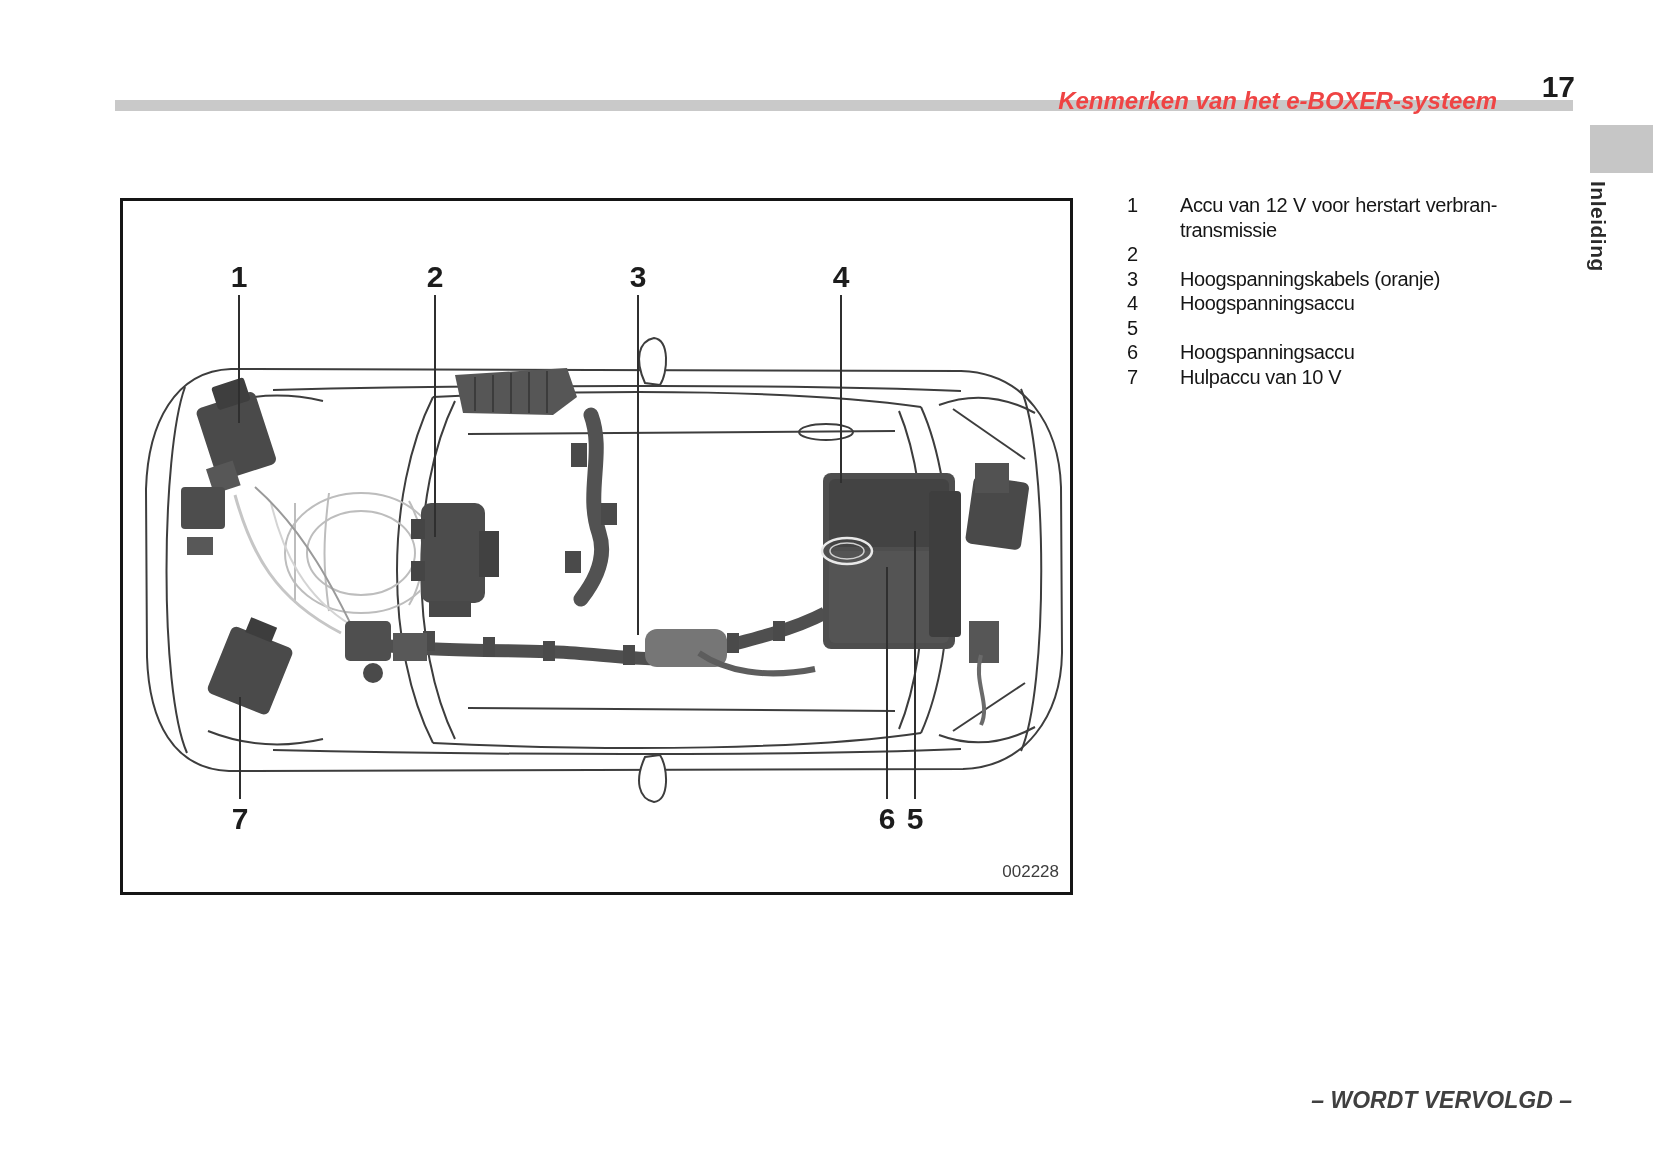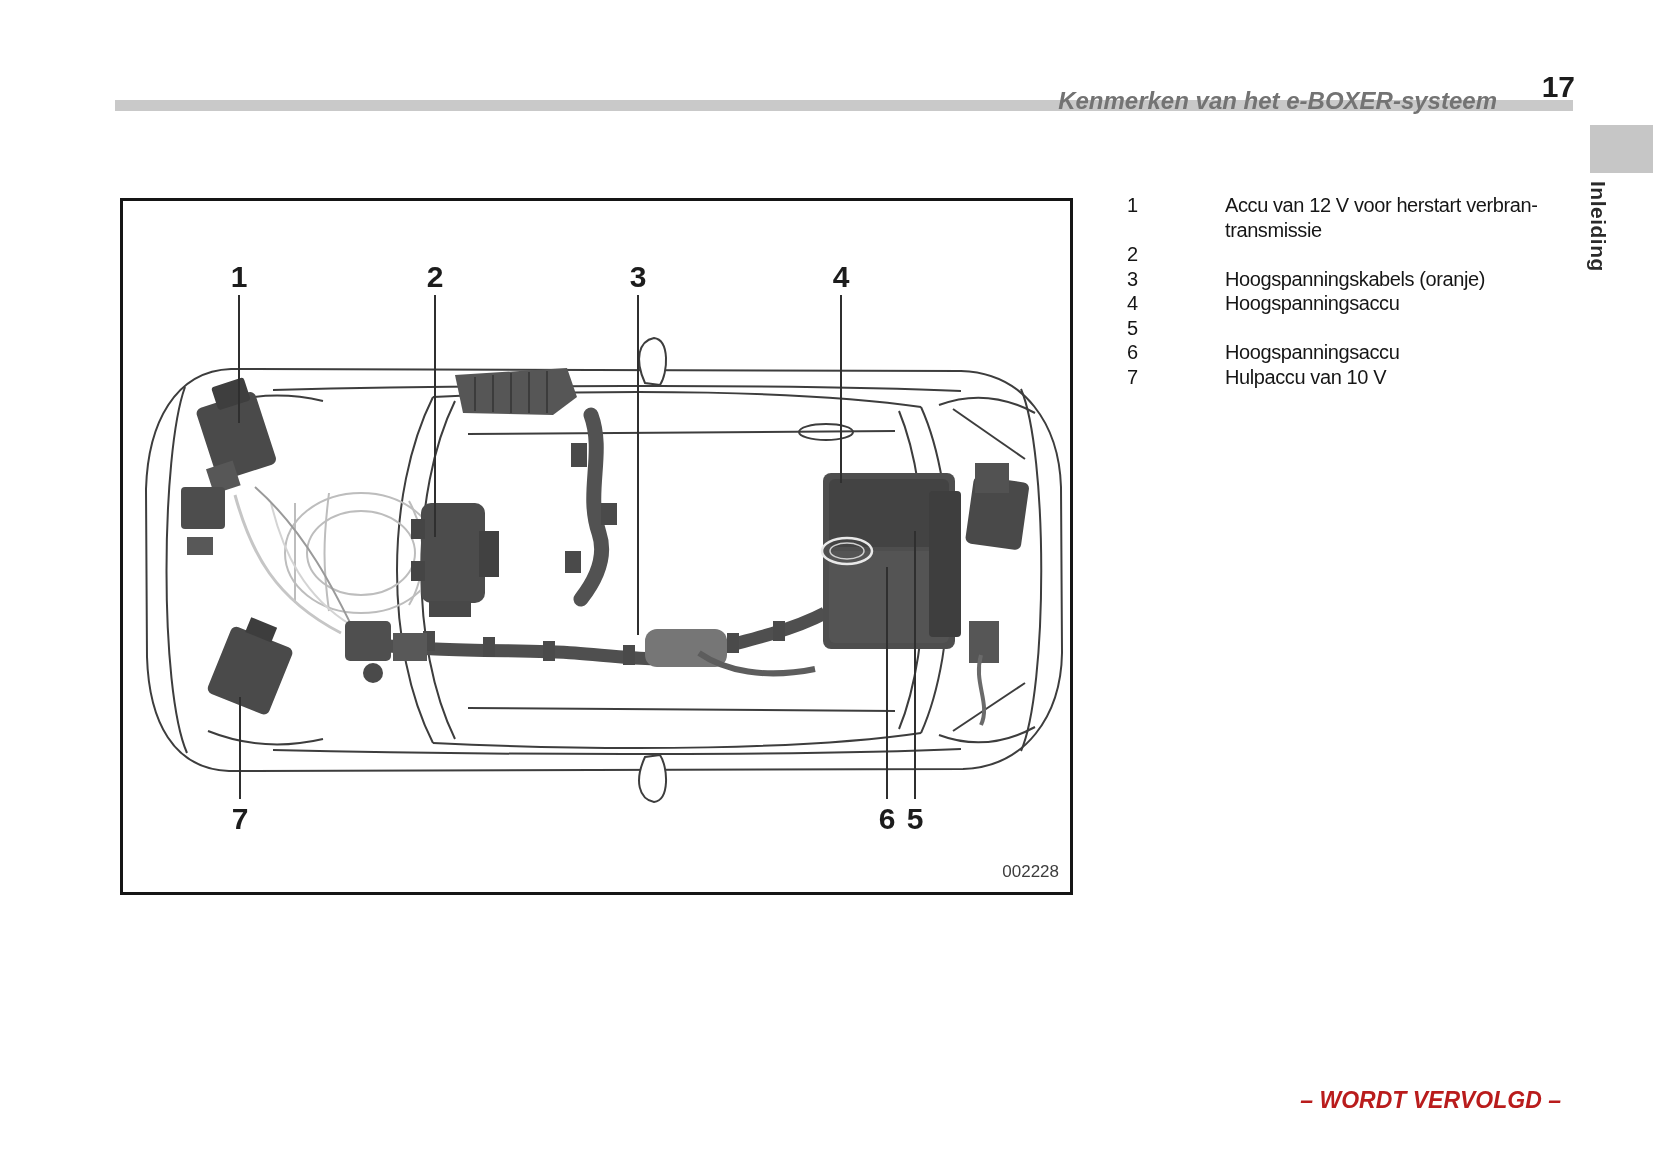--- a/index.html
+++ b/index.html
@@ -7,21 +7,21 @@
     position:relative; width:1653px; height:1165px; background:#ffffff;
     font-family:"Liberation Sans", sans-serif; color:#1a1a1a; overflow:hidden;
   }
   
   .accent-bar {
     position:absolute; left:115px; top:100px; width:1458px; height:11px;
     background:#c9c9c9;
   }
   .header-title {
     position:absolute; top:87px; right:156px;
-    font-size:24px; font-weight:bold; font-style:italic; color:#737373;
+    font-size:24px; font-weight:bold; font-style:italic; color:#ef4444;
     white-space:nowrap;
   }
   .page-number {
     position:absolute; top:72px; right:78px;
     font-size:30px; font-weight:bold; color:#1c1c1c; line-height:1;
   }
   
   .side-tab {
     position:absolute; left:1590px; top:125px; width:63px; height:48px;
     background:#c6c6c6;
@@ -32,34 +32,34 @@
     font-size:21px; font-weight:bold; letter-spacing:0.5px; color:#2a2a2a;
     white-space:nowrap;
   }
   
   .legend {
     position:absolute; left:1127px; top:193px; width:372px;
     font-size:20px; line-height:24.5px; letter-spacing:-0.4px; color:#161616;
   }
   .legend-row { display:flex; }
   .legend-num { width:53px; flex:none; }
-  .legend-txt { width:317px;margin-left:45px; }
+  .legend-txt { width:317px; }
   .justify-line { text-align:justify; text-align-last:justify; white-space:nowrap; }
   
   .figure-frame {
     position:absolute; left:120px; top:198px; width:953px; height:697px;
     border:3px solid #151515; box-sizing:border-box; background:#ffffff;
   }
   .figure-frame svg { display:block; width:100%; height:100%; }
   .callout-digit { font-family:"Liberation Sans", sans-serif; font-size:30px; font-weight:bold; fill:#1c1c1c; }
   .fig-num { font-family:"Liberation Sans", sans-serif; font-size:17px; fill:#3d3d3d; }
   
   .footer-text {
-    position:absolute; top:1087px; right:92px;
-    font-size:23px; font-weight:bold; font-style:italic; color:#b91c1c;
+    position:absolute; top:1087px; right:81px;
+    font-size:23px; font-weight:bold; font-style:italic; color:#404040;
     white-space:nowrap;
   }
 </style>
 </head>
 <body>
 
 <div class="page">
 
   <div class="accent-bar"></div>
   <div class="header-title">Kenmerken van het e-BOXER-systeem</div>

